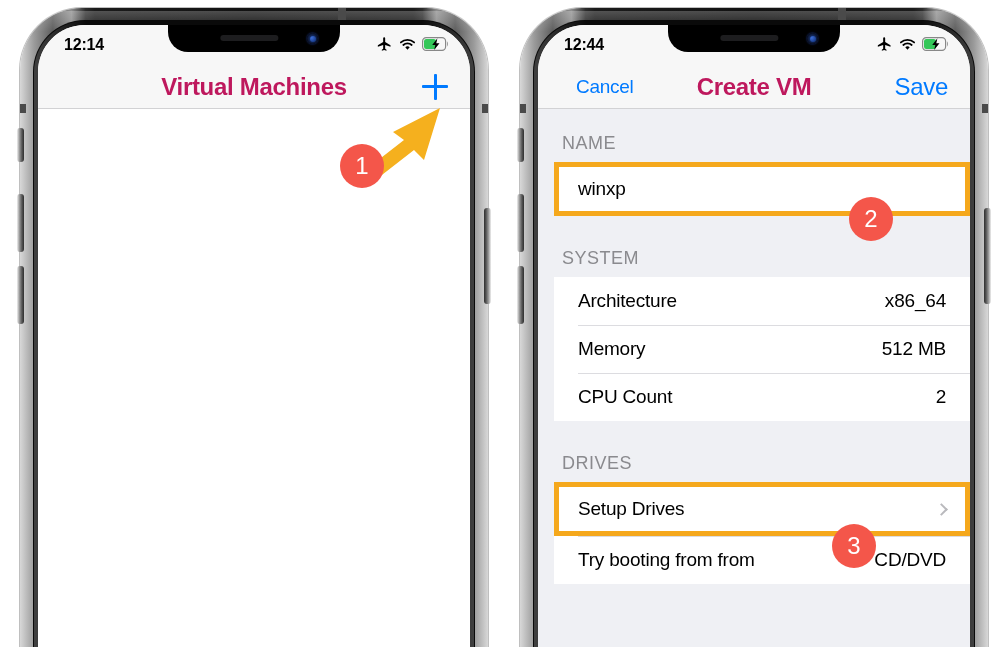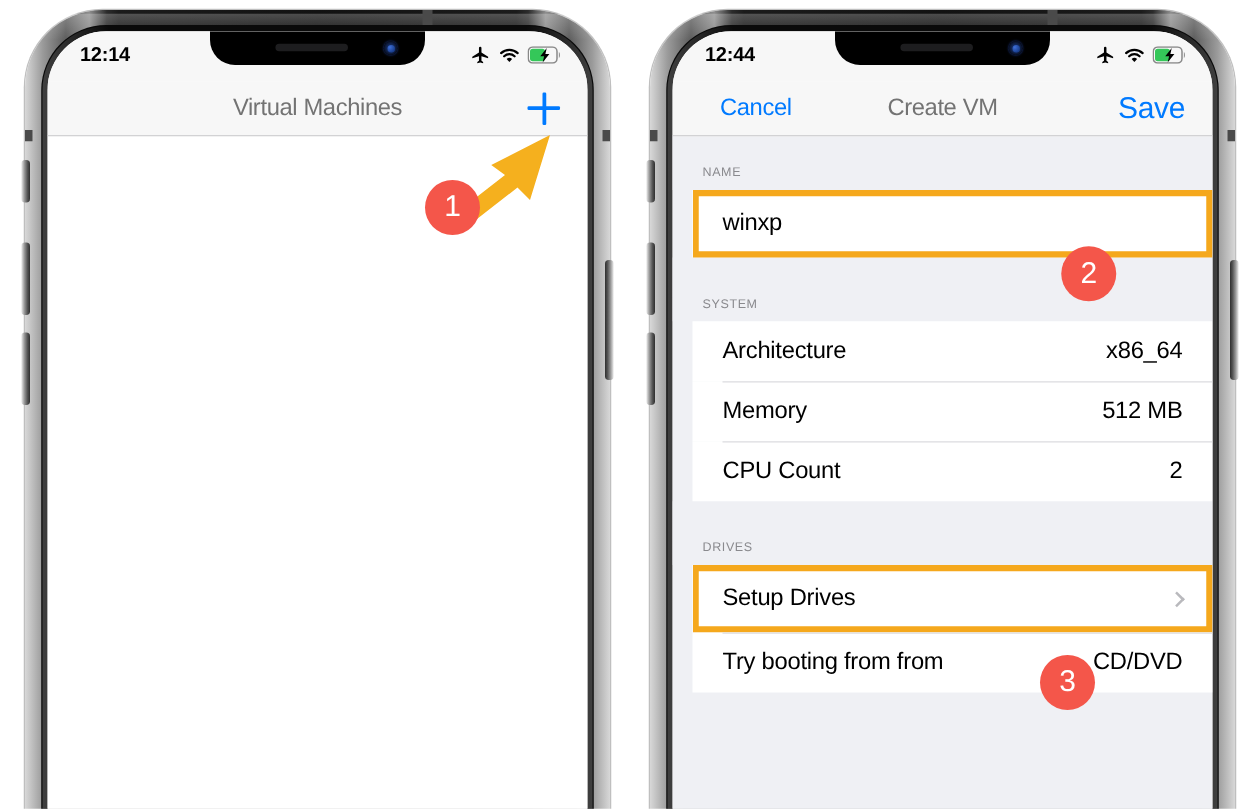--- a/index.html
+++ b/index.html
@@ -113,21 +113,21 @@
     display:flex; align-items:center; gap:6px;
   }
   .ic { display:block; }
 
   
   .navbar{
     position:relative; height:44px; background:#f7f7f7;
     border-bottom:1px solid #d2d2d4;
     display:flex; align-items:center; justify-content:center;
   }
-  .nav-title{ font-size:19px; font-weight:400; color:#737373; letter-spacing:-.3px; }
+  .nav-title{ font-size:24px; font-weight:700; color:#be185d; letter-spacing:-.3px; }
   .nav-left{
     position:absolute; left:38px; top:50%; transform:translateY(-50%);
     font-size:19px; color:#007AFF; letter-spacing:-.3px;
   }
   .nav-right{
     position:absolute; right:22px; top:50%; transform:translateY(-50%);
     font-size:24px; color:#007AFF; letter-spacing:-.3px;
   }
   .plus-btn{
     position:absolute; right:22px; top:50%; transform:translateY(-50%);
@@ -140,21 +140,21 @@
   .plus-btn::after { top:0; left:11.5px; height:26px; width:3px; }
 
   
   .content-empty{ background:#ffffff; height:100%; }
 
   
   .form-body{ background:#eff0f4; height:100%; }
   .sec-gap { height:32px; background:#eff0f4; }
   .sec-head{
     padding:0 24px 8px 24px; background:#eff0f4;
-    font-size:10px; color:#8a8a8e; letter-spacing:.5px;
+    font-size:18px; color:#8a8a8e; letter-spacing:.5px;
   }
   .sec-head.first{ padding-top:24px; }
   .row{
     position:relative; background:#fff; height:48px;
     display:flex; align-items:center; padding:0 24px;margin-left:16px;
   }
   .row + .row::before{
     content:""; position:absolute; left:24px; right:0; top:0; height:1px; background:#dcdce0;
   }
   .row-label{ font-size:19px; color:#000; letter-spacing:-.2px; }

